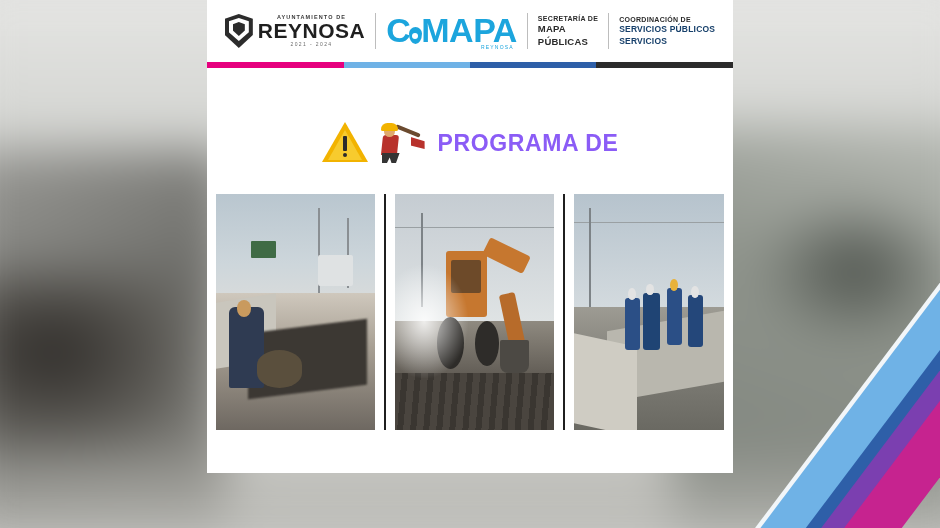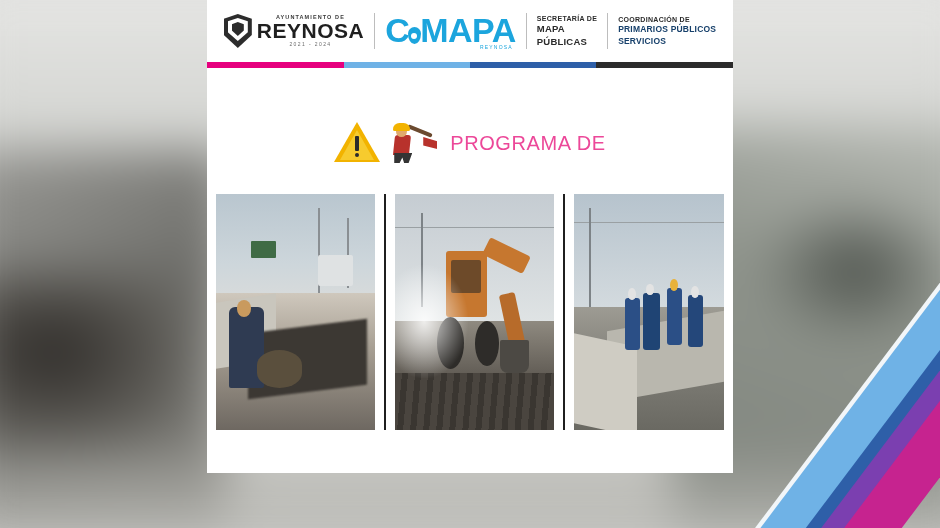--- a/index.html
+++ b/index.html
@@ -289,23 +289,23 @@
   }
   .worker-ico .legs {
     position: absolute; left: 4px; top: 30px;
     width: 18px; height: 10px;
     background: #343434;
     clip-path: polygon(0 0, 100% 0, 80% 100%, 55% 100%, 45% 45%, 30% 100%, 0 100%);
   }
 
   .banner-text { line-height: 1; }
   .programa {
-    font-size: 20px;
-    font-weight: normal;
-    color: #ec4899;
+    font-size: 23px;
+    font-weight: bold;
+    color: #8b5cf6;
     letter-spacing: 0.6px;
   }
   .hombres {
     margin-top: 3px;
     display: inline-block;
     background: linear-gradient(90deg,#e6007e 0%, #b5007e 100%);
     color: #ffffff;
     font-size: 11.5px;
     font-weight: bold;
     letter-spacing: 1.1px;
@@ -468,21 +468,21 @@
           <div class="big">MAPA</div>
           <div class="big">PÚBLICAS</div>
         </div>
       </div>
 
       <div class="divider-v"></div>
 
       <div class="logo-block">
         <div class="txt-block blue">
           <div class="l1">COORDINACIÓN DE</div>
-          <div>PRIMARIOS PÚBLICOS</div>
+          <div>SERVICIOS PÚBLICOS</div>
           <div>SERVICIOS</div>
         </div>
       </div>
 
     </div>
 
     <div class="rule">
       <span style="flex:1.2;background:#e6007e"></span>
       <span style="flex:1.1;background:#6fb2e6"></span>
       <span style="flex:1.1;background:#2e5fa8"></span>

